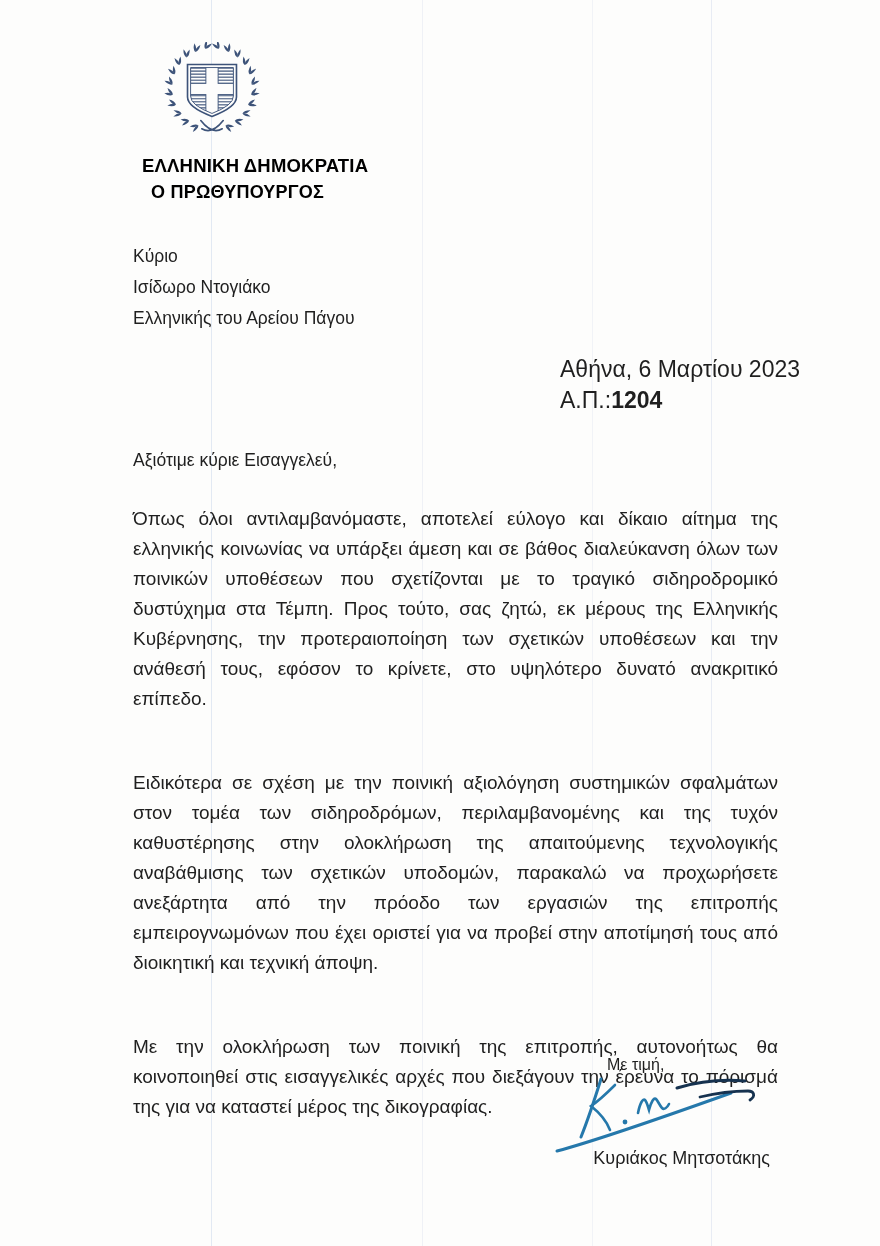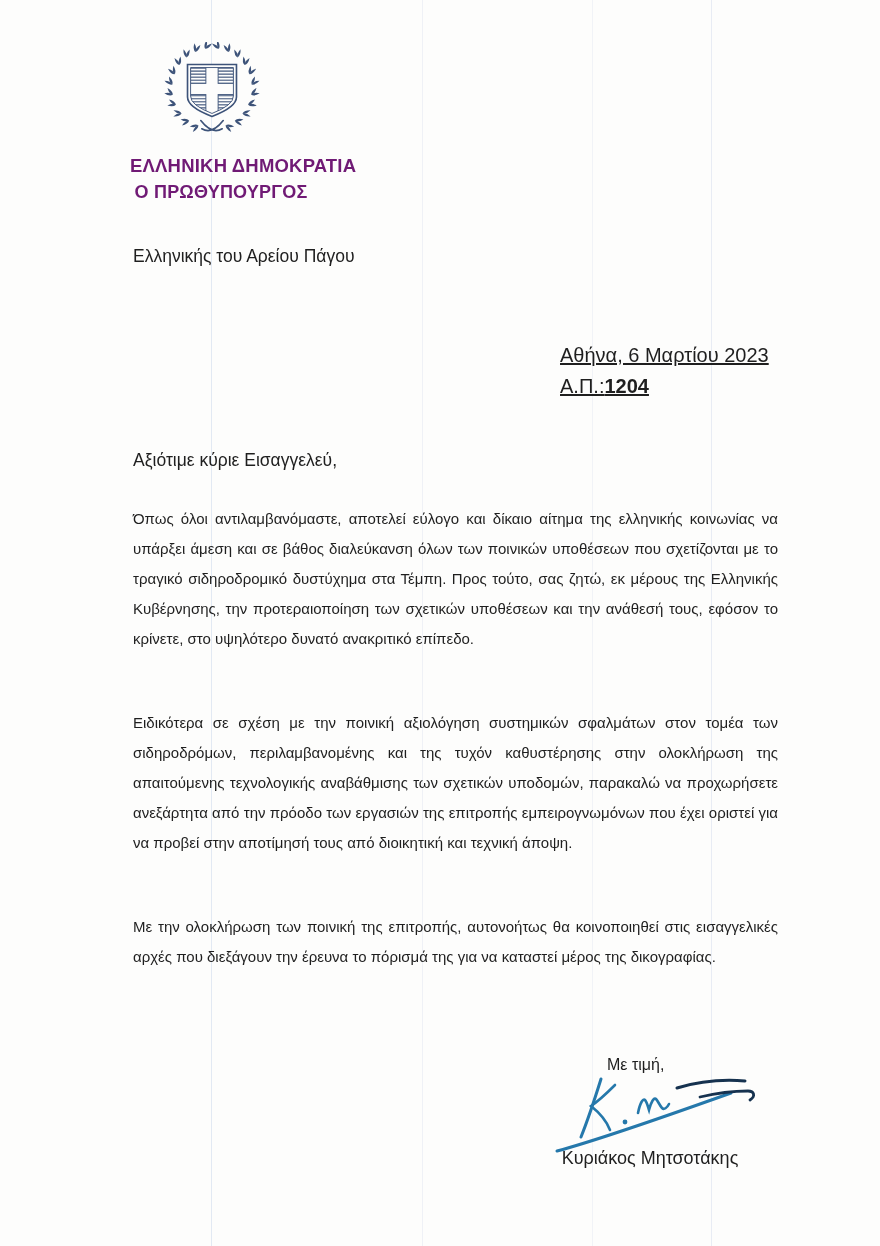--- a/index.html
+++ b/index.html
@@ -14,65 +14,65 @@
   }
   .scanline{position:absolute;top:0;bottom:0;width:1px;pointer-events:none;}
   .scanline.a{left:211px;background:rgba(120,155,210,0.20);}
   .scanline.b{left:422px;background:rgba(140,160,205,0.12);}
   .scanline.c{left:592px;background:rgba(140,160,205,0.10);}
   .scanline.d{left:711px;background:rgba(125,150,205,0.16);}
 
   .emblem{position:absolute;left:161px;top:42px;width:102px;height:98px;}
 
   .letterhead-text{
-    position:absolute;left:130px;top:152px;width:182px;
-    text-align:center;
-    color:#701a75;
+    position:absolute;left:142px;top:152px;width:182px;
+    text-align:right;
+    color:#000000;
     font-weight:bold;
     font-size:18.5px;
     line-height:27px;
     letter-spacing:0.2px;
     white-space:nowrap;
   }
   .letterhead-text .office{font-size:18px;}
 
   .recipient{
     position:absolute;left:133px;top:241px;
     font-size:17.5px;line-height:31px;
   }
   .dateline{
-    position:absolute;left:560px;top:340px;
-    font-size:20px;line-height:31px;text-decoration:underline;
+    position:absolute;left:560px;top:354px;
+    font-size:23px;line-height:31px;
   }
   .dateline b{font-weight:bold;}
 
   .salutation{
     position:absolute;left:133px;top:450px;
     font-size:17.5px;
     text-align:center;
   }
 
   .body-text{
     position:absolute;left:133px;top:504px;width:645px;
-    font-size:15px;line-height:30px;
+    font-size:19px;line-height:30px;
   }
   .body-text p{
     margin:0;
     text-align:justify;
   }
   .body-text p + p{margin-top:54px;}
 
   .valediction{
     position:absolute;left:607px;top:1056px;
     font-size:16px;
   }
   .signature{position:absolute;left:535px;top:1073px;width:230px;height:85px;}
   .signatory{
     position:absolute;left:530px;top:1148px;width:240px;
-    text-align:center;
+    text-align:right;
     font-size:18px;
   }
 </style>
 </head>
 <body>
 
 <div class="page">
 
   <div class="scanline a"></div>
   <div class="scanline b"></div>
@@ -131,20 +131,22 @@
       <rect x="56" y="51.5" width="15" height="20" fill="url(#hz)" stroke="#3d5379" stroke-width="0.9"></rect>
     </g>
   </svg>
 
   <div class="letterhead-text">
     <div>ΕΛΛΗΝΙΚΗ ΔΗΜΟΚΡΑΤΙΑ</div>
     <div class="office">Ο ΠΡΩΘΥΠΟΥΡΓΟΣ</div>
   </div>
 
   <div class="recipient">
+    <div>Κύριο</div>
+    <div>Ισίδωρο Ντογιάκο</div>
     <div>Ελληνικής του Αρείου Πάγου</div>
   </div>
 
   <div class="dateline">
     <div>Αθήνα, 6 Μαρτίου 2023</div>
     <div><span>Α.Π.:</span><b>1204</b></div>
   </div>
 
   <div class="salutation">Αξιότιμε κύριε Εισαγγελεύ,</div>
 

